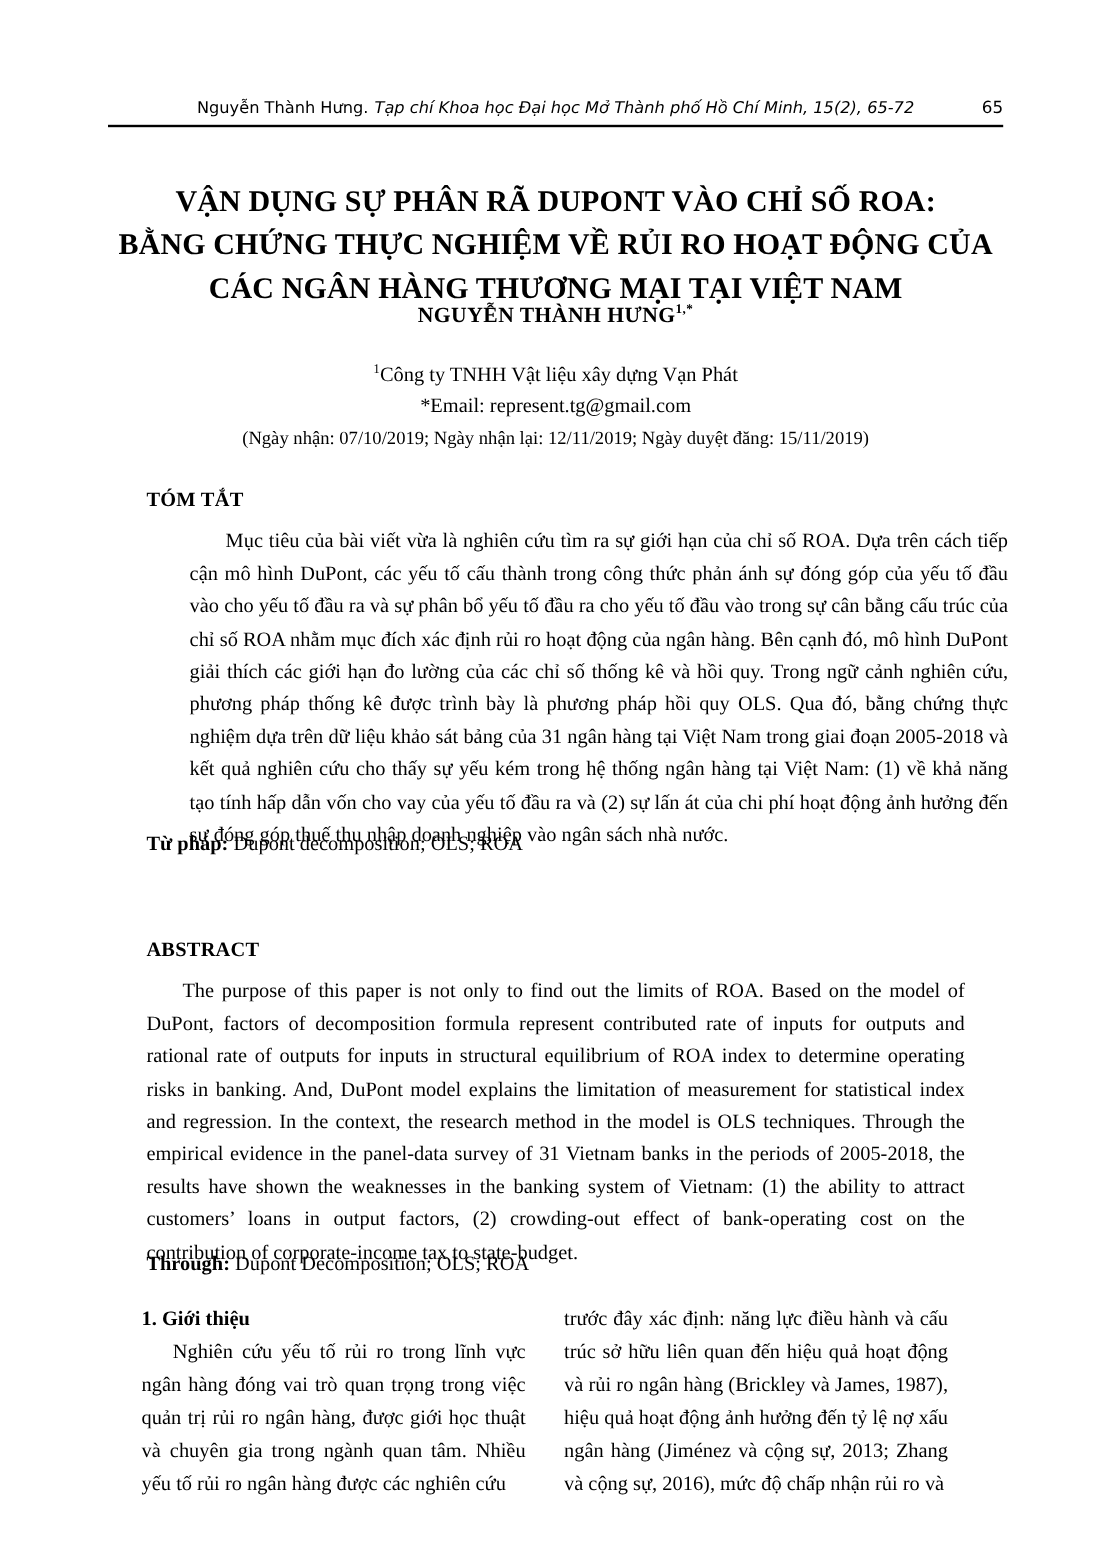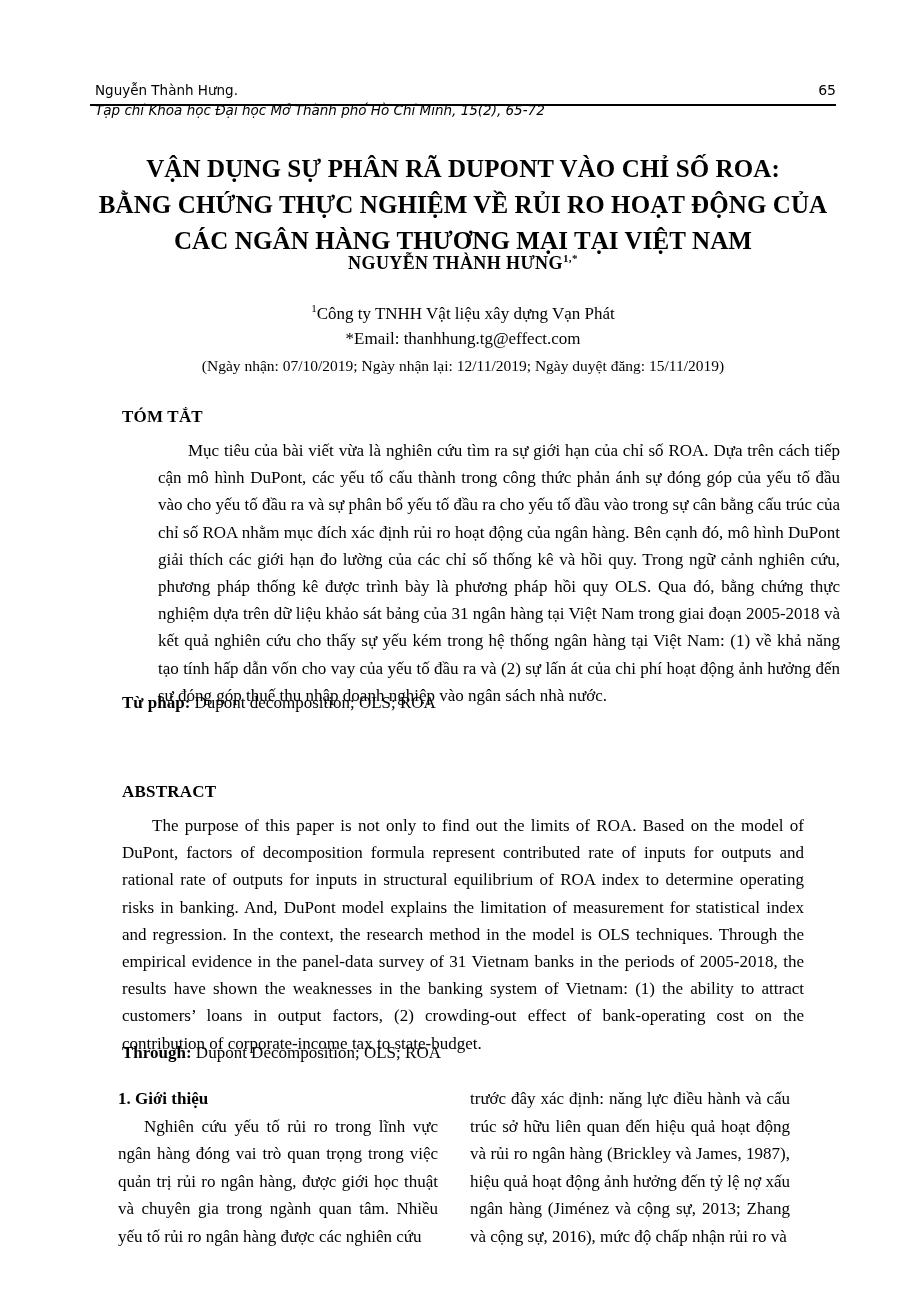--- a/index.html
+++ b/index.html
@@ -28,21 +28,20 @@
     font-family: "DejaVu Sans", "Liberation Sans", sans-serif;
     font-size: 13.5px;
     line-height: 20px;
     white-space: nowrap;
   }
   .running-head .rh-inner {
     display: flex;
     align-items: baseline;
     justify-content: center;
     width: 100%;
-    flex-direction: column;
   }
   .rh-author { font-style: normal; }
   .rh-journal {
     font-style: italic;
     margin-left: 5px;
   }
   .rh-page {
     position: absolute;
     right: 0;
     top: 0;
@@ -206,21 +205,21 @@
     <span class="tline">BẰNG CHỨNG THỰC NGHIỆM VỀ RỦI RO HOẠT ĐỘNG CỦA</span>
     <span class="tline">CÁC NGÂN HÀNG THƯƠNG MẠI TẠI VIỆT NAM</span>
   </h1>
 
   <div class="author-name">
     <span>NGUYỄN THÀNH HƯNG</span><sup>1,*</sup>
   </div>
 
   <div class="affiliation">
     <span class="aff-line"><sup>1</sup><span>Công ty TNHH Vật liệu xây dựng Vạn Phát</span></span>
-    <span class="aff-line">*Email: thanhhung.tg@effect.com</span>
+    <span class="aff-line">*Email: represent.tg@gmail.com</span>
   </div>
 
   <div class="dates">(Ngày nhận: 07/10/2019; Ngày nhận lại: 12/11/2019; Ngày duyệt đăng: 15/11/2019)</div>
 
   <div class="sec-head" id="tomtat-head">TÓM TẮT</div>
   <div class="abstract" id="tomtat-body">
     <p>Mục tiêu của bài viết vừa là nghiên cứu tìm ra sự giới hạn của chỉ số ROA. Dựa trên cách tiếp cận mô hình DuPont, các yếu tố cấu thành trong công thức phản ánh sự đóng góp của yếu tố đầu vào cho yếu tố đầu ra và sự phân bổ yếu tố đầu ra cho yếu tố đầu vào trong sự cân bằng cấu trúc của chỉ số ROA nhằm mục đích xác định rủi ro hoạt động của ngân hàng. Bên cạnh đó, mô hình DuPont giải thích các giới hạn đo lường của các chỉ số thống kê và hồi quy. Trong ngữ cảnh nghiên cứu, phương pháp thống kê được trình bày là phương pháp hồi quy OLS. Qua đó, bằng chứng thực nghiệm dựa trên dữ liệu khảo sát bảng của 31 ngân hàng tại Việt Nam trong giai đoạn 2005-2018 và kết quả nghiên cứu cho thấy sự yếu kém trong hệ thống ngân hàng tại Việt Nam: (1) về khả năng tạo tính hấp dẫn vốn cho vay của yếu tố đầu ra và (2) sự lấn át của chi phí hoạt động ảnh hưởng đến sự đóng góp thuế thu nhập doanh nghiệp vào ngân sách nhà nước.</p>
   </div>
 
   <div class="kw" id="kw-vi">

